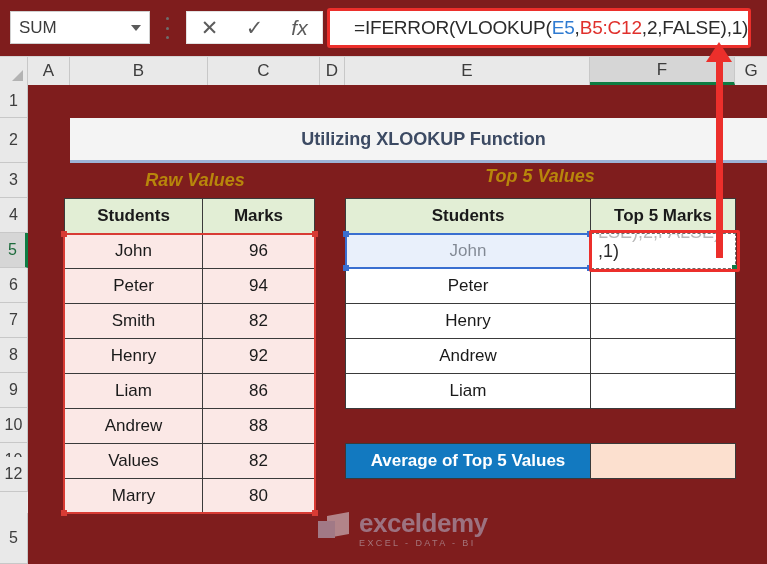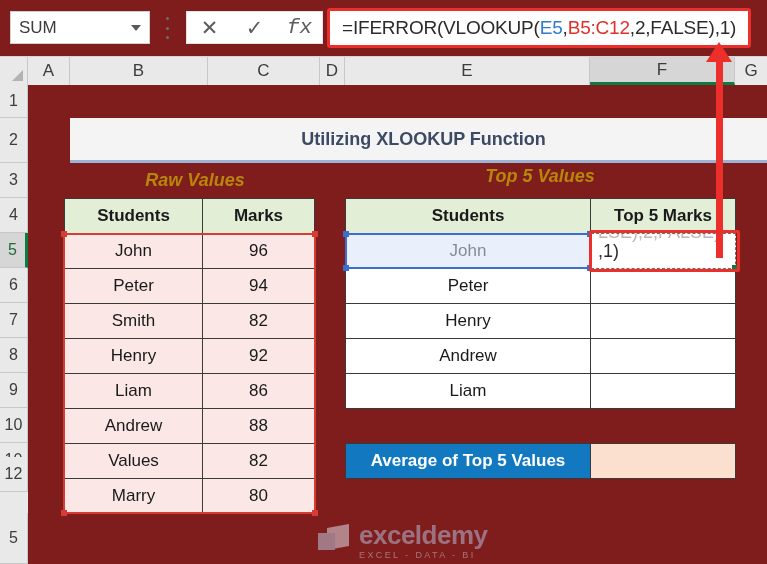--- a/index.html
+++ b/index.html
@@ -31,26 +31,26 @@
     display: flex; flex-direction: column; align-items: center; justify-content: space-between;
   }
   .kebab i { display: block; width: 3px; height: 3px; background: #6e6e6e; border-radius: 50%; }
 
   .fbtns {
     position: absolute; left: 186px; top: 11px; width: 137px; height: 33px;
     background: #fff; border: 1px solid #e2e2e2;
     display: flex; align-items: center; justify-content: space-around;
   }
   .fbtn { font-size: 21px; color: #5c5c5c; line-height: 1; width: 40px; text-align: center; }
-  .fbtn.fx { font-family: Liberation Mono, monospace; font-style: italic; font-size: 21px; }
+  .fbtn.fx { font-family: Liberation Sans, sans-serif; font-style: italic; font-size: 21px; }
 
   .fbox {
     position: absolute; left: 327px; top: 8px; width: 424px; height: 40px;
     background: #ffffff; border: 3px solid #ec2f2b; border-radius: 3px;
-    display: flex; align-items: center; padding-left: 12px;
+    display: flex; align-items: center; padding-left: 24px;
     font-size: 19px; color: #2b2b2b; white-space: nowrap; letter-spacing: -0.2px;
   }
   .tok-blue { color: #2f7bd1; }
   .tok-red  { color: #e0302c; }
 
   
   .colhdr {
     position: absolute; left: 0; top: 57px; width: 767px; height: 28px;
     background: #e9e9e9; border-bottom: 1px solid #c8c8c8;
   }
@@ -150,21 +150,21 @@
   .arrow-shaft {
     position: absolute; background: #ec2f2b; width: 7px;
   }
   .arrow-head {
     position: absolute; width: 0; height: 0;
     border-left: 13px solid transparent; border-right: 13px solid transparent;
     border-bottom: 20px solid #ec2f2b;
   }
 
   
-  .wm { position: absolute; display: flex; align-items: center; opacity: 0.5; margin-top: 12px; }
+  .wm { position: absolute; display: flex; align-items: center; opacity: 0.5; }
   .wm-cube { width: 34px; height: 34px; position: relative; margin-right: 7px; }
   .wm-cube .c1 { position: absolute; left: 0; top: 9px; width: 17px; height: 17px; background: #c3d4ef; }
   .wm-cube .c2 { position: absolute; left: 9px; top: 2px; width: 22px; height: 22px; background: #e6ebf4; transform: skewY(-10deg); }
   .wm-text { display: flex; flex-direction: column; }
   .wm-main { font-size: 26px; font-weight: bold; color: #b9c6e2; line-height: 1; letter-spacing: -0.5px; }
   .wm-sub { font-size: 9px; color: #c8c8d4; letter-spacing: 2.4px; margin-top: 2px; }
 </style>
 </head>
 <body>
 

